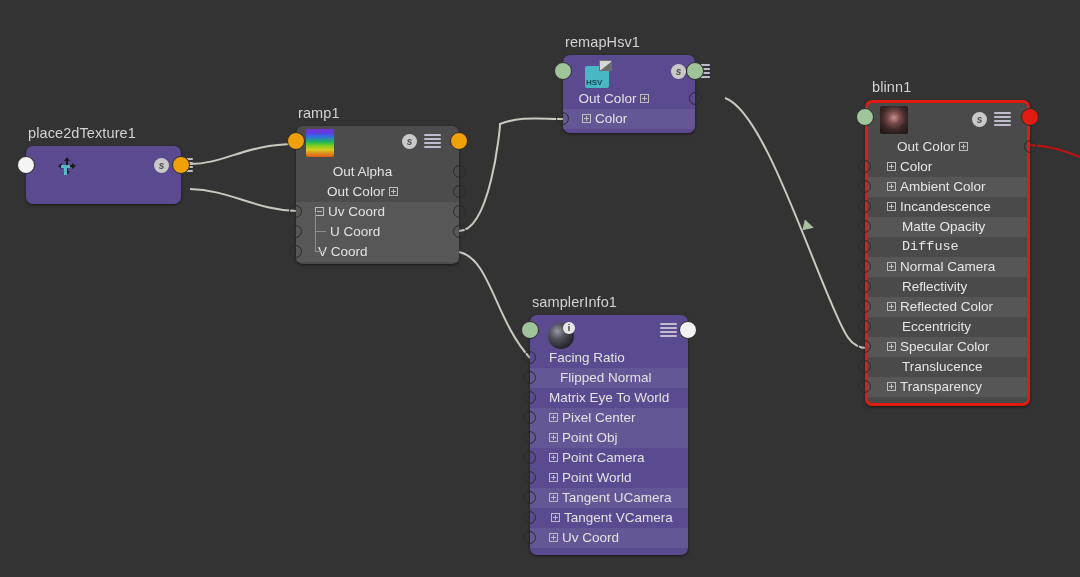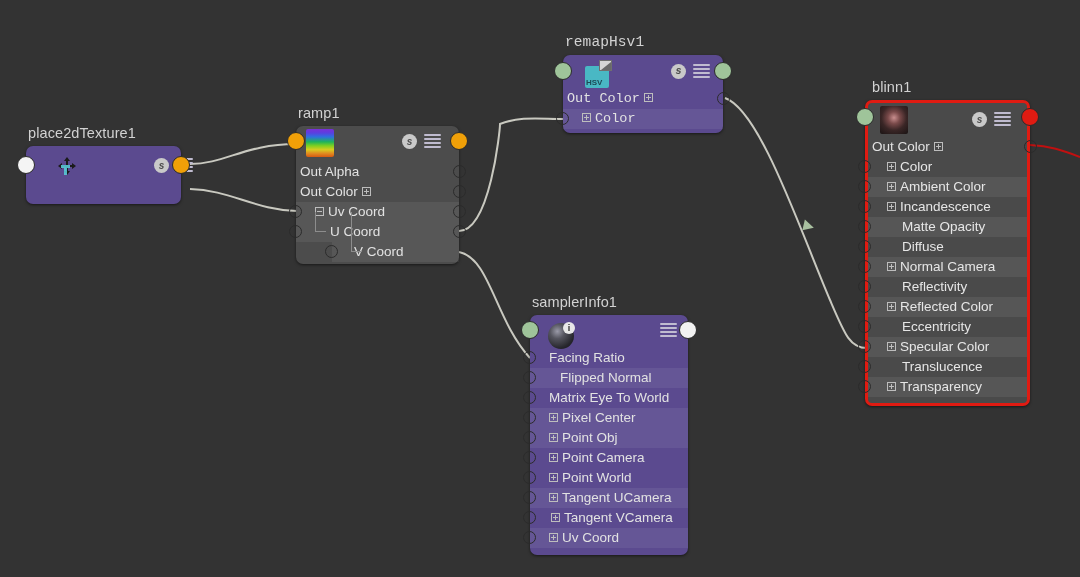--- a/index.html
+++ b/index.html
@@ -156,21 +156,21 @@
     height: 20px;
     line-height: 20px;
     color: #e2e2e2;
     font-size: 13.5px;
     padding-left: 34px;
     white-space: nowrap;
   }
   .row.alt { background: rgba(255,255,255,0.065); }
   .row.gray { color: #e6e6e6; }
   .row.right {
-    text-align: left;
+    text-align: center;
     padding-left: 4px;
     padding-right: 34px;
   }
   .plus {
     display: inline-block;
     width: 9px; height: 9px;
     border: 1px solid #bdbdbd;
     position: relative;
     margin-right: 4px;
     vertical-align: middle;
@@ -272,28 +272,28 @@
       <span class="plus minus"></span><span>Uv Coord</span>
       <span class="rowport l green"></span>
       <span class="rowport r green"></span>
     </div>
     <div class="row alt" style="padding-left:34px;">
       <span class="tree-branch" style="top:-10px; height:20px;"></span>
       <span>U Coord</span>
       <span class="rowport l green"></span>
       <span class="rowport r green"></span>
     </div>
-    <div class="row alt" style="padding-left:22px;margin-left:36px;">
+    <div class="row alt" style="padding-left:22px;">
       <span class="tree-branch" style="top:-30px; height:40px;"></span>
       <span>V Coord</span>
       <span class="rowport l green"></span>
     </div>
   </div>
 
-  <div class="node" id="n-hsv" style="left:563px; top:55px; width:160px; height:78px;font-family:Liberation Mono, monospace;">
+  <div class="node" id="n-hsv" style="left:563px; top:55px; width:132px; height:78px;">
     <div class="node-title">remapHsv1</div>
     <div class="node-head" style="height:34px;">
       <span class="swatch hsv"></span>
       <span class="hsv-corner"></span>
       <span class="icon-s" style="left:108px; top:9px;">s</span>
       <span class="icon-list" style="left:130px; top:9px;">
         <i></i>
           <i></i>
           <i></i>
           <i></i>
@@ -394,21 +394,21 @@
       <span class="rowport l red" style="left:-10px;"></span>
     </div>
     <div class="row gray" style="padding-left:19px;">
       <span class="plus"></span><span>Incandescence</span>
       <span class="rowport l red" style="left:-10px;"></span>
     </div>
     <div class="row gray alt" style="padding-left:34px;">
       <span>Matte Opacity</span>
       <span class="rowport l green" style="left:-10px;"></span>
     </div>
-    <div class="row gray" style="padding-left:34px;">
+    <div class="row gray" style="padding-left:34px;font-family:Liberation Mono, monospace;">
       <span>Diffuse</span>
       <span class="rowport l green" style="left:-10px;"></span>
     </div>
     <div class="row gray alt" style="padding-left:19px;">
       <span class="plus"></span><span>Normal Camera</span>
       <span class="rowport l green" style="left:-10px;"></span>
     </div>
     <div class="row gray" style="padding-left:34px;">
       <span>Reflectivity</span>
       <span class="rowport l green" style="left:-10px;"></span>

